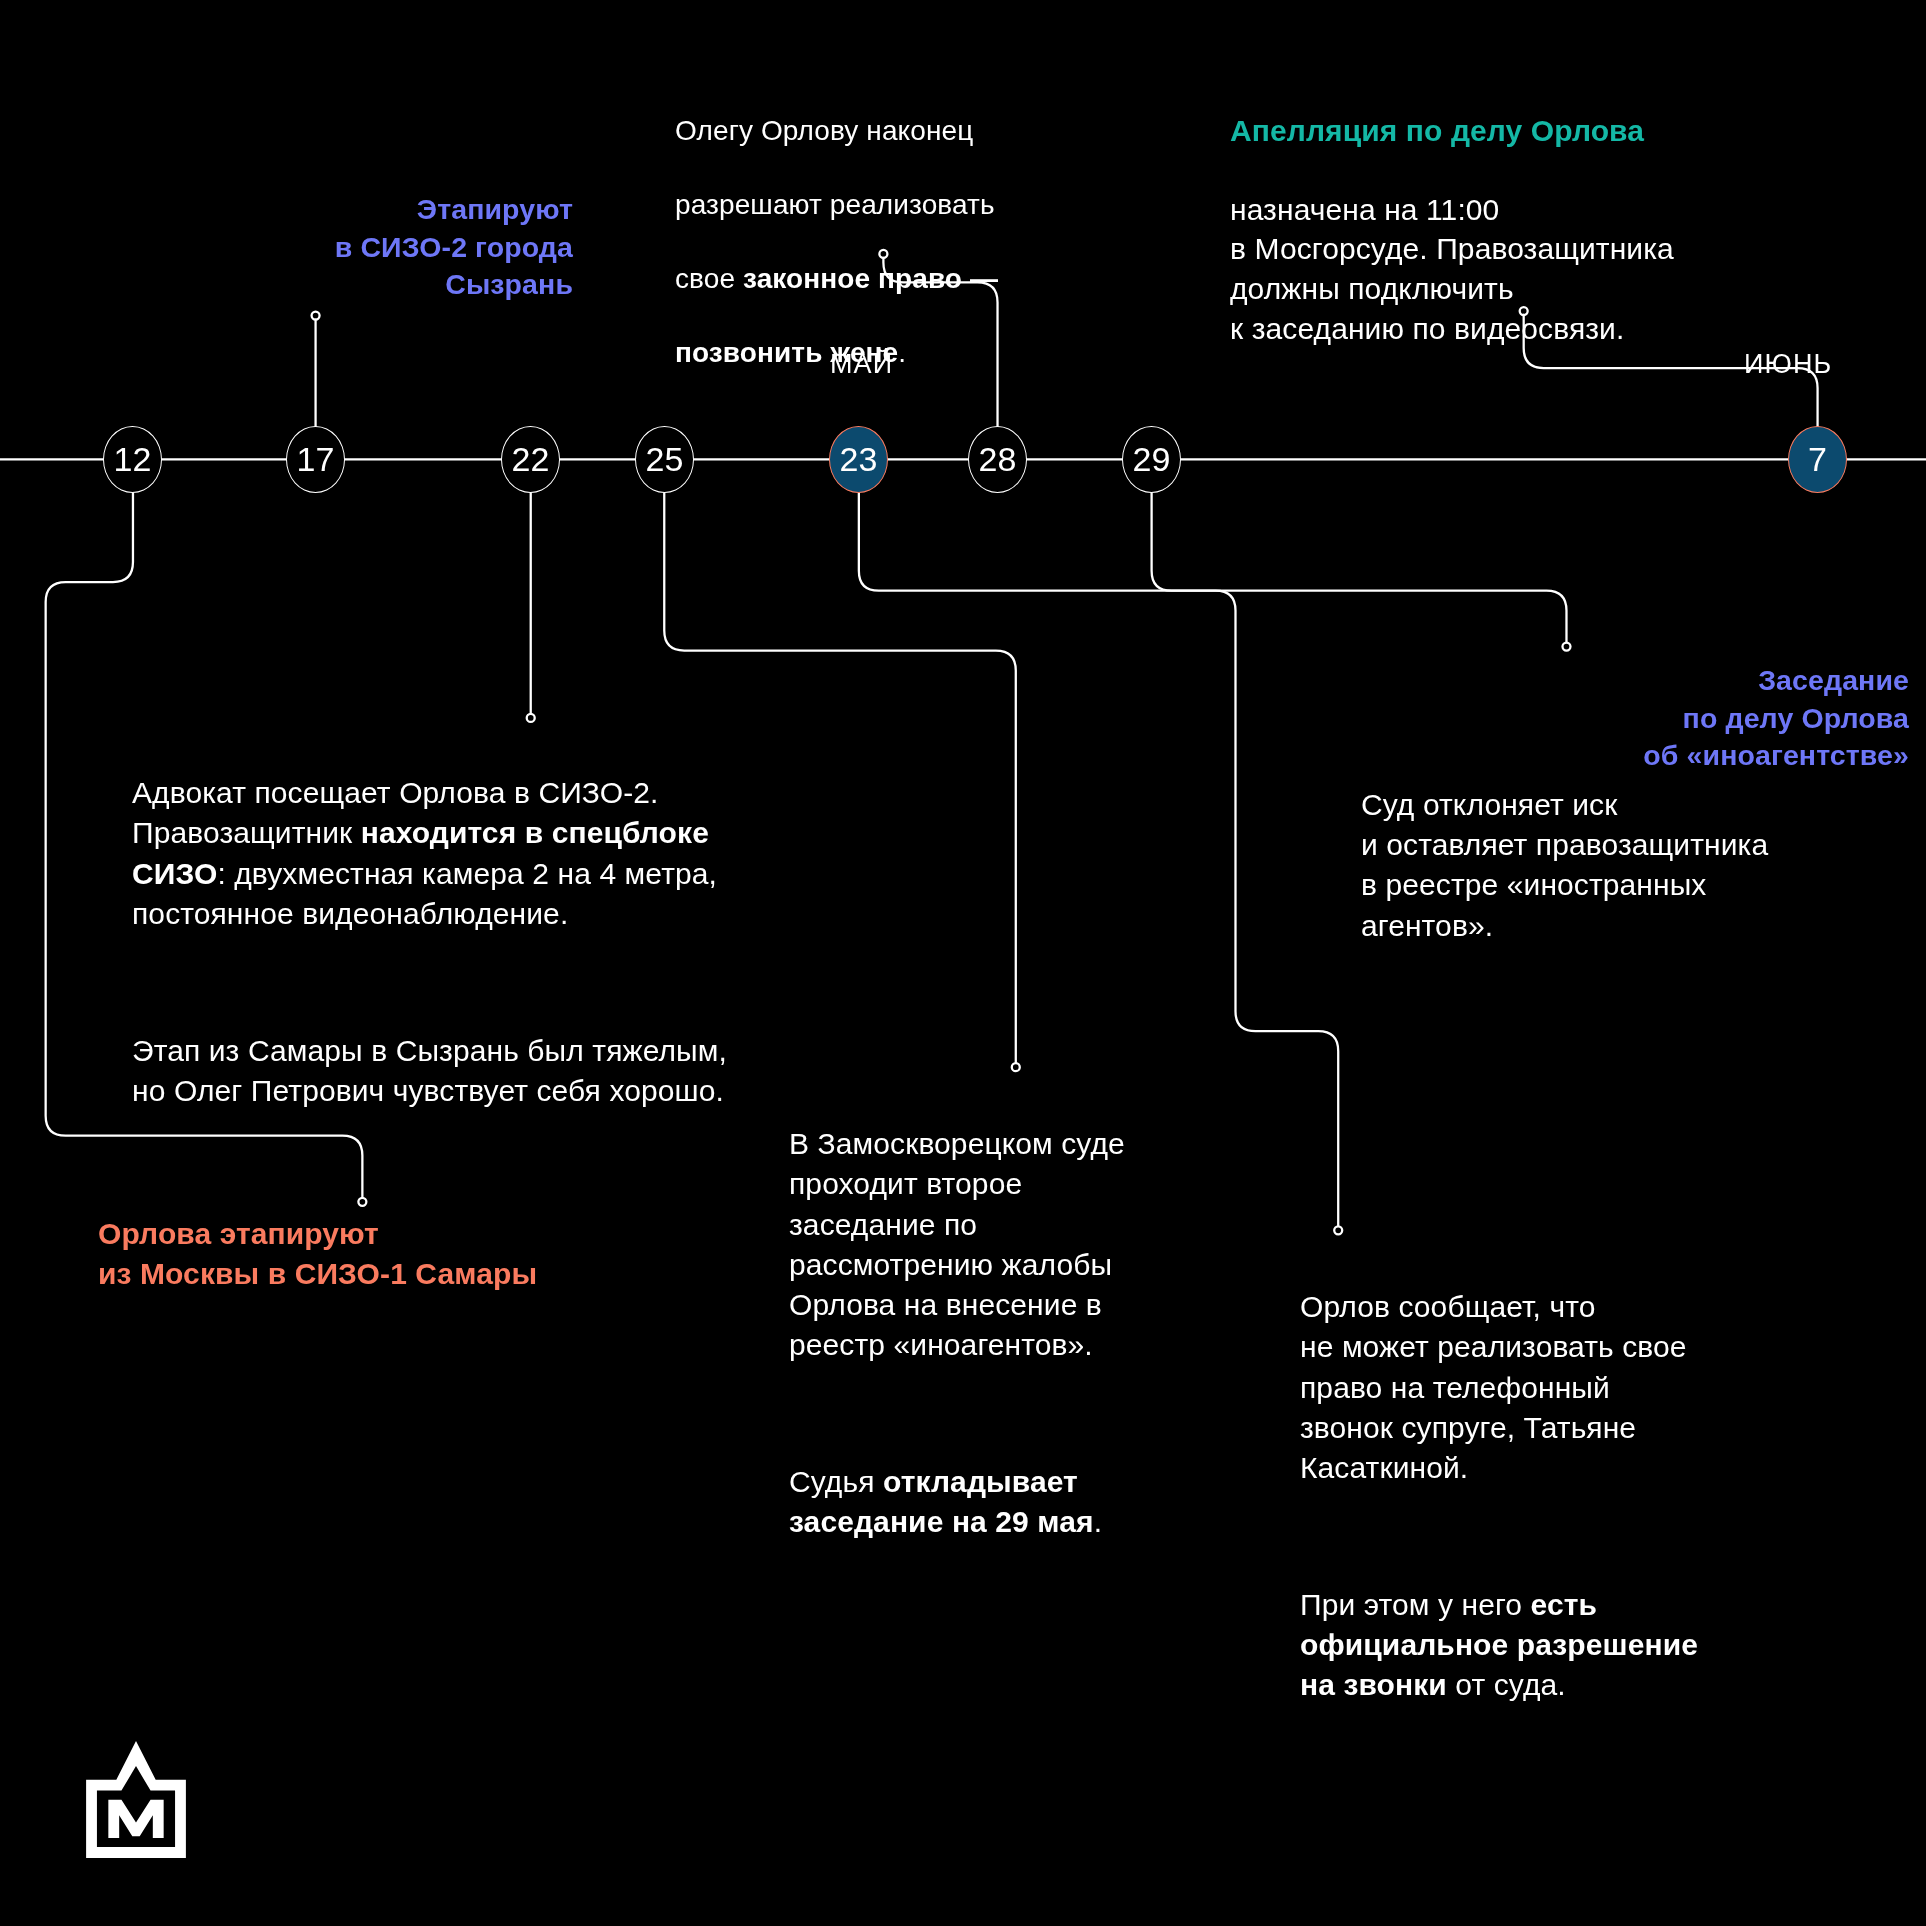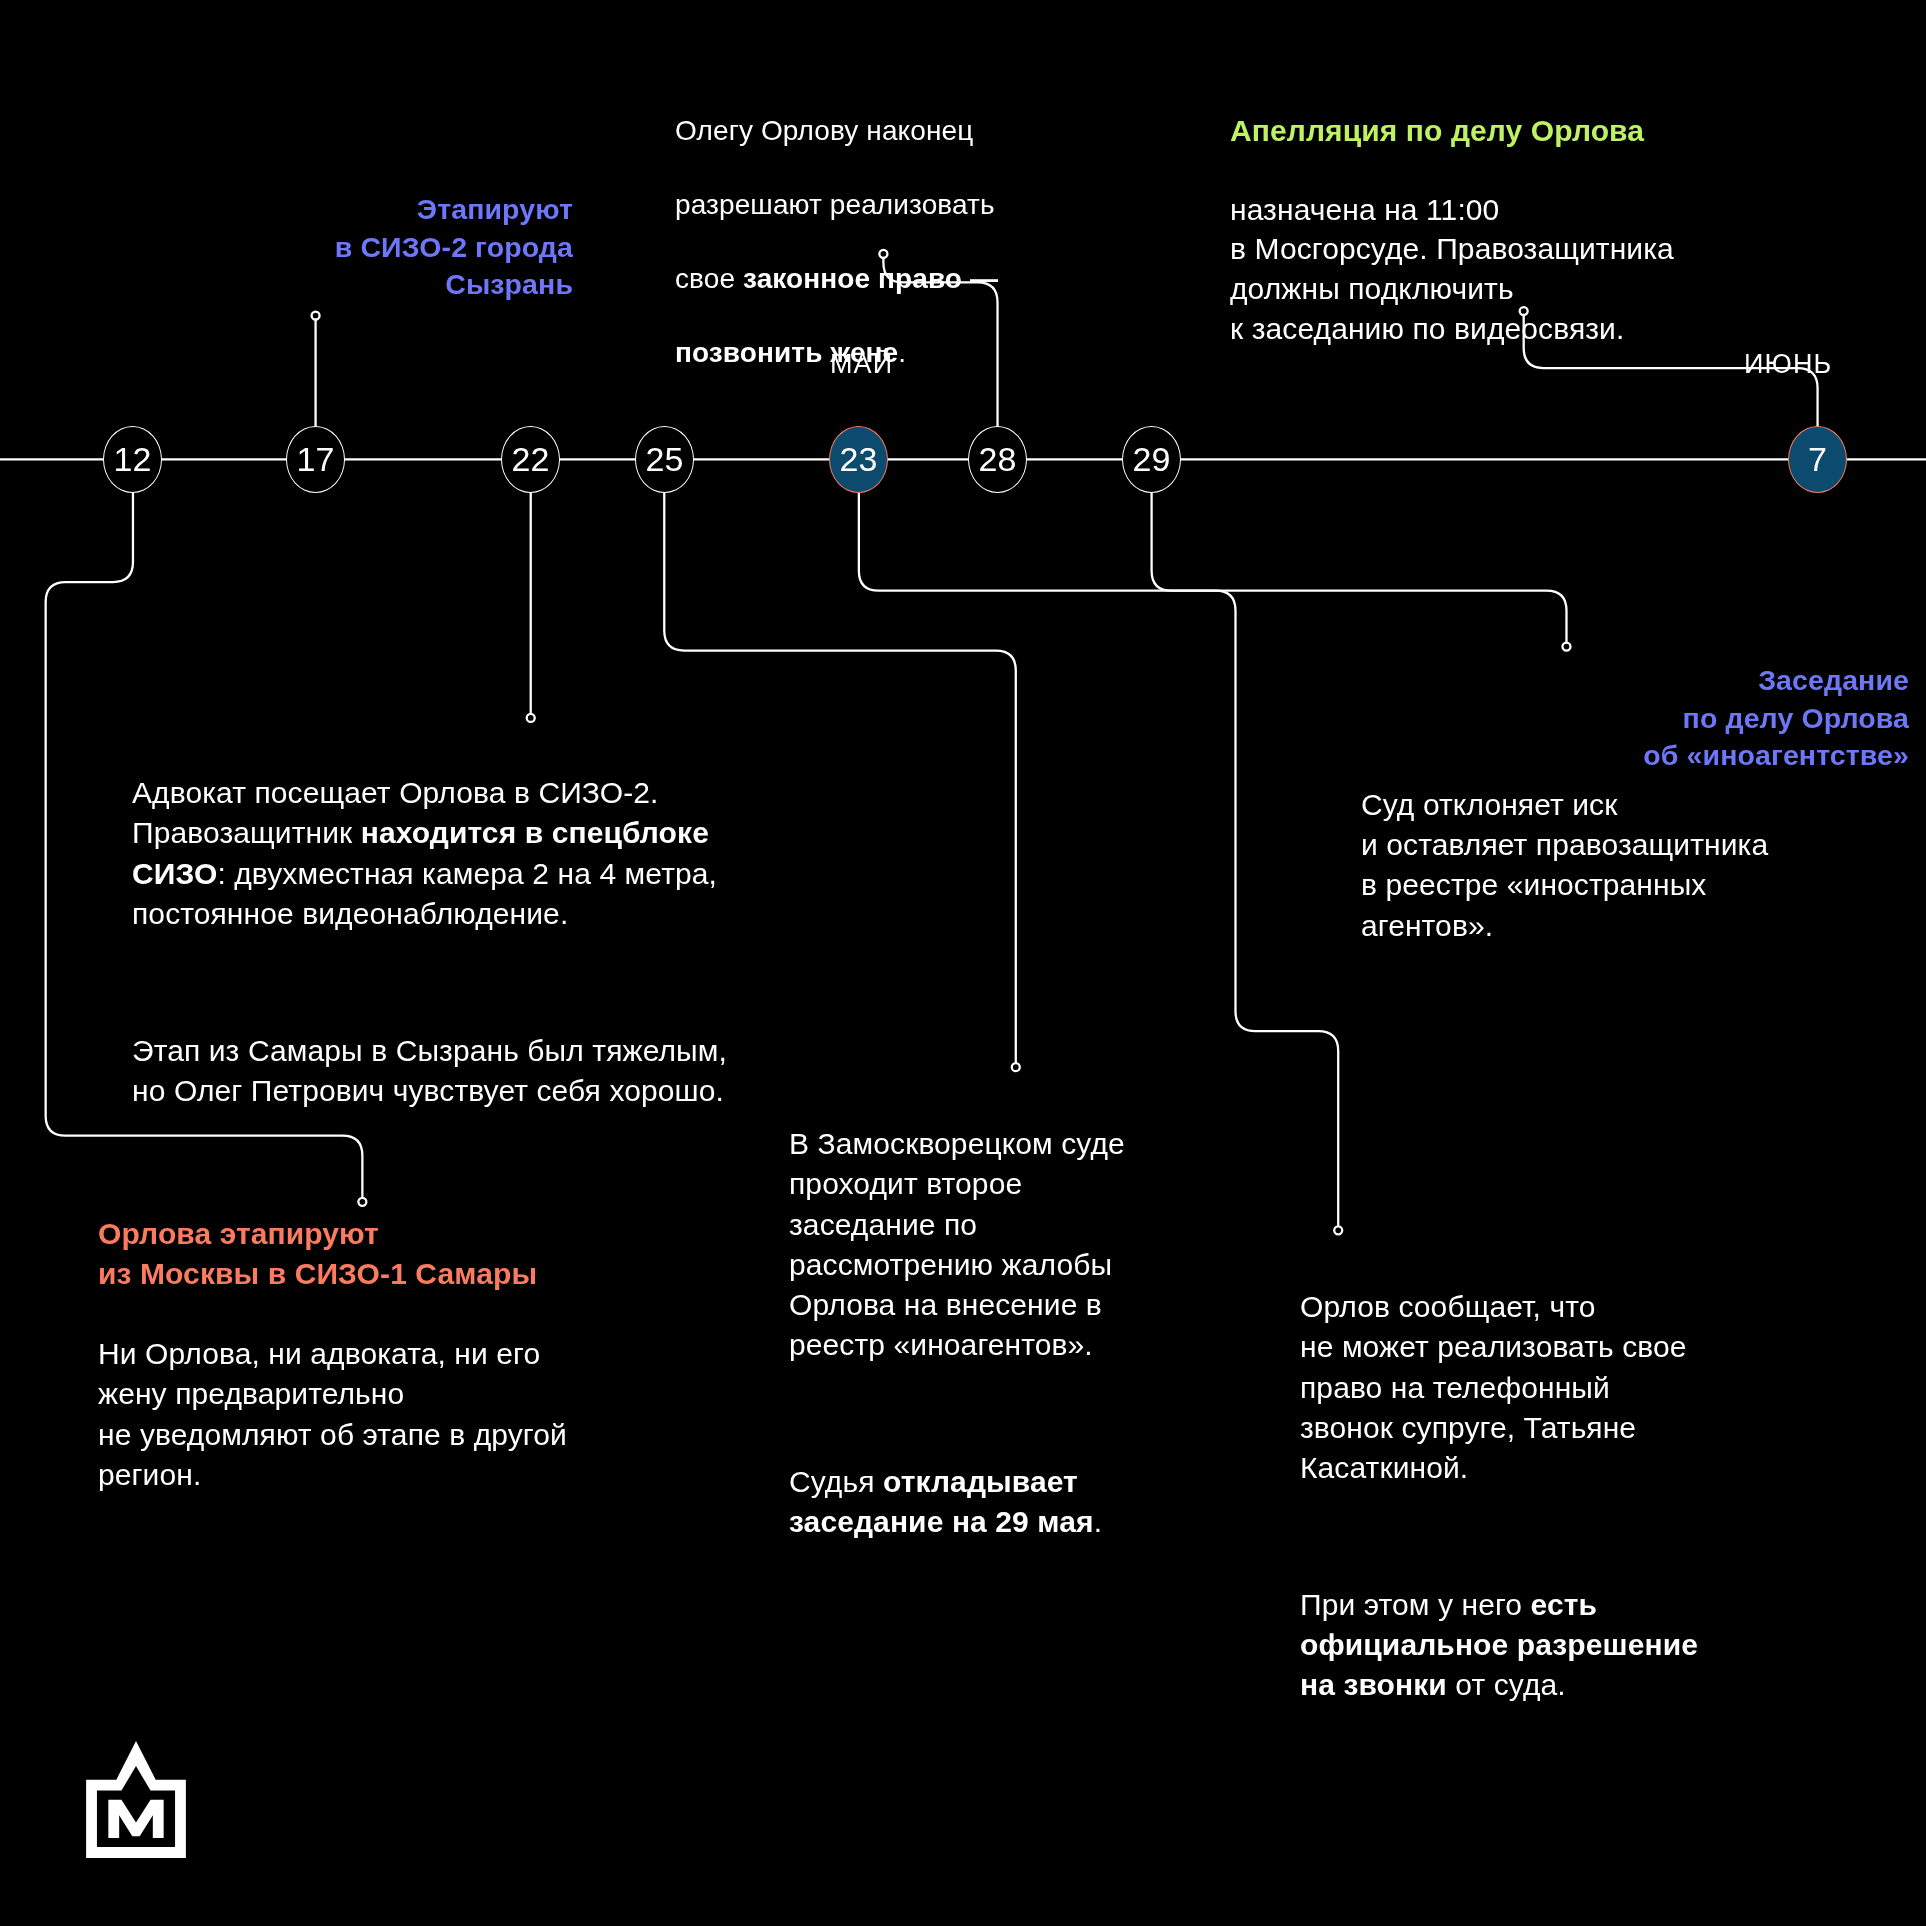--- a/index.html
+++ b/index.html
@@ -28,21 +28,21 @@
     position: absolute;
     color: #ffffff;
     font-size: 30px;
     line-height: 1.30;
     font-weight: 400;
     letter-spacing: 0.1px;
     white-space: pre-line;
   }
   .hd-blue { color: #6e77f7; font-weight: 700; }
   .hd-orange { color: #fa7b5f; font-weight: 700; }
-  .hd-white { color: #bef264; font-weight: 700; }
+  .hd-white { color: #14b8a6; font-weight: 700; }
   b { font-weight: 700; }
 
   .month-label {
     position: absolute;
     font-size: 27px;
     letter-spacing: 1.1px;
     color: #ffffff;
     font-weight: 400;
   }
 
@@ -174,24 +174,20 @@
 Орлова на внесение в
 реестр «иноагентов».</span>
     <span class="para-gap"></span><br>
     <span>Судья </span><b>откладывает
 заседание на 29 мая</b><span>.</span>
   </div>
 
   <div class="txt hd-orange" style="left:98px; top:1214px; width:639px; font-size:30px; line-height:1.32;">Орлова этапируют
 из Москвы в СИЗО-1 Самары</div>
   <div class="txt" style="left:98px; top:1294px; width:639px; font-size:30px; line-height:1.34;">
-    <span>Ни Орлова, ни адвоката, ни его
-жену предварительно
-не уведомляют об этапе в другой
-регион.</span>
     <span class="para-gap"></span><br>
   </div>
 
   <div class="txt" style="left:1300px; top:1247px; width:582px; font-size:30px; line-height:1.34;">
     <span>Орлов сообщает, что
 не может реализовать свое
 право на телефонный
 звонок супруге, Татьяне
 Касаткиной.</span>
     <span class="para-gap"></span><br>

